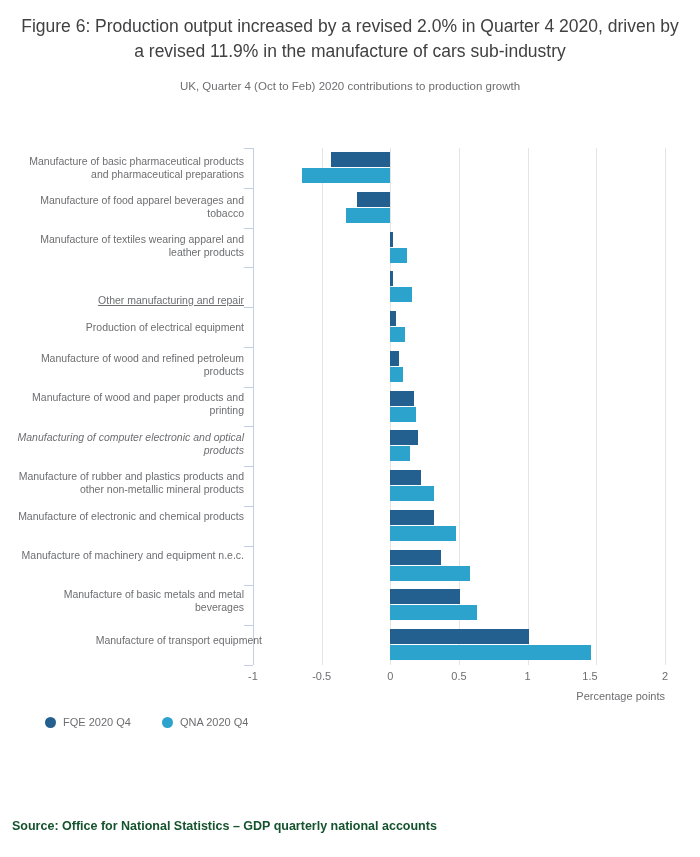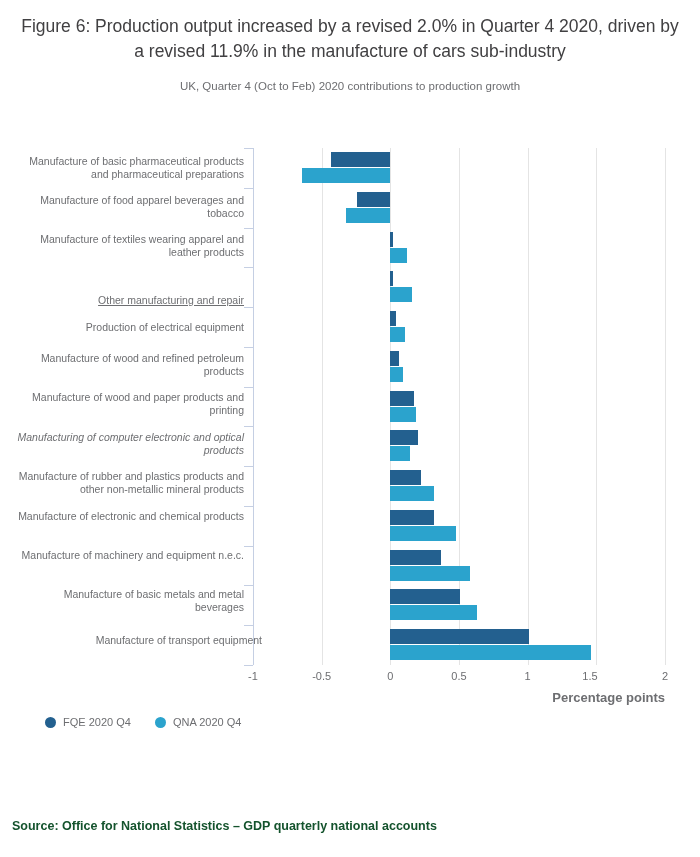--- a/index.html
+++ b/index.html
@@ -104,33 +104,32 @@
     position: absolute;
     font-size: 11px;
     color: #6d6e71;
     transform: translateX(-50%);
     top: 670px;
   }
   .x-axis-title {
     position: absolute;
     top: 690px;
     right: 35px;
-    font-size: 13px;
-    color: #6d6e71;
-    font-weight: bold;
+    font-size: 11px;
+    color: #6d6e71;
   }
 
   
   .legend {
     position: absolute;
     top: 716px;
     left: 45px;
     display: flex;
     align-items: center;
-    gap: 24px;
+    gap: 31px;
   }
   .legend-item {
     display: flex;
     align-items: center;
     gap: 7px;
     font-size: 11px;
     color: #6d6e71;
   }
   .legend-swatch {
     width: 11px;

